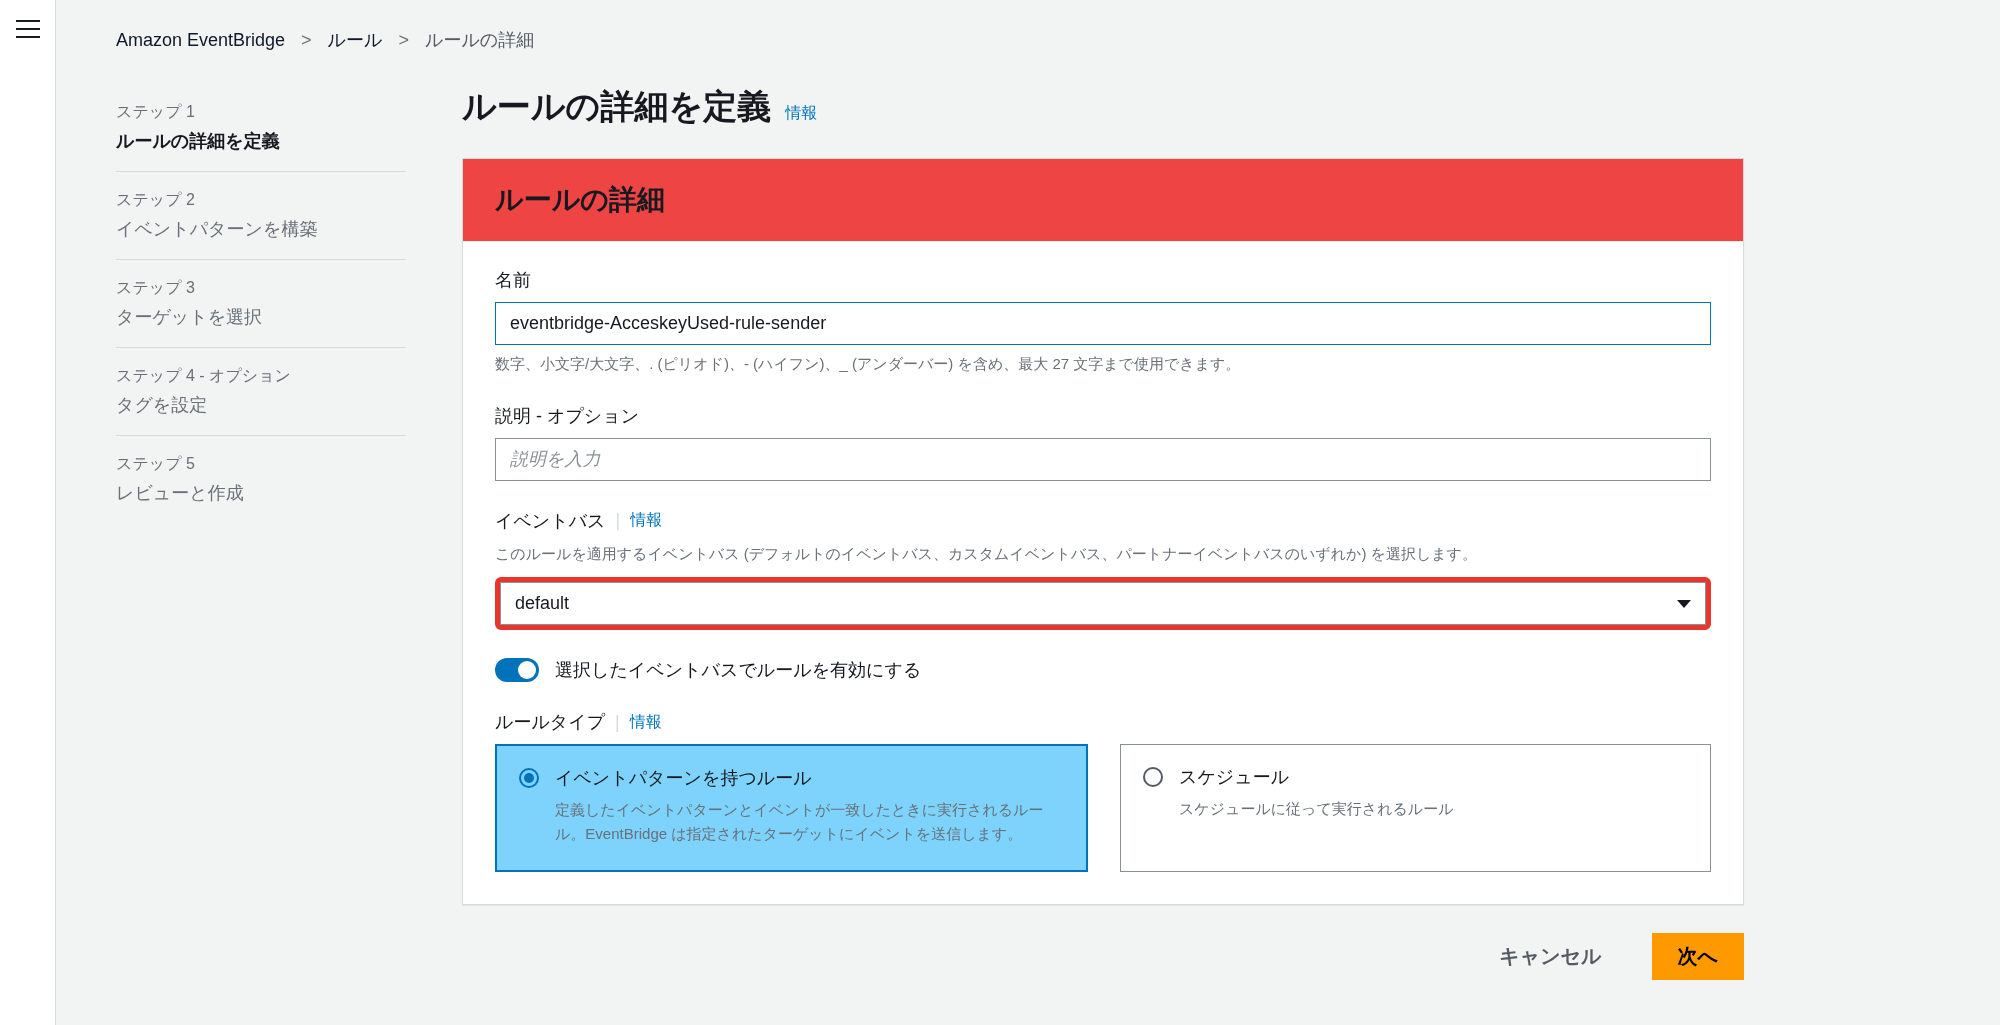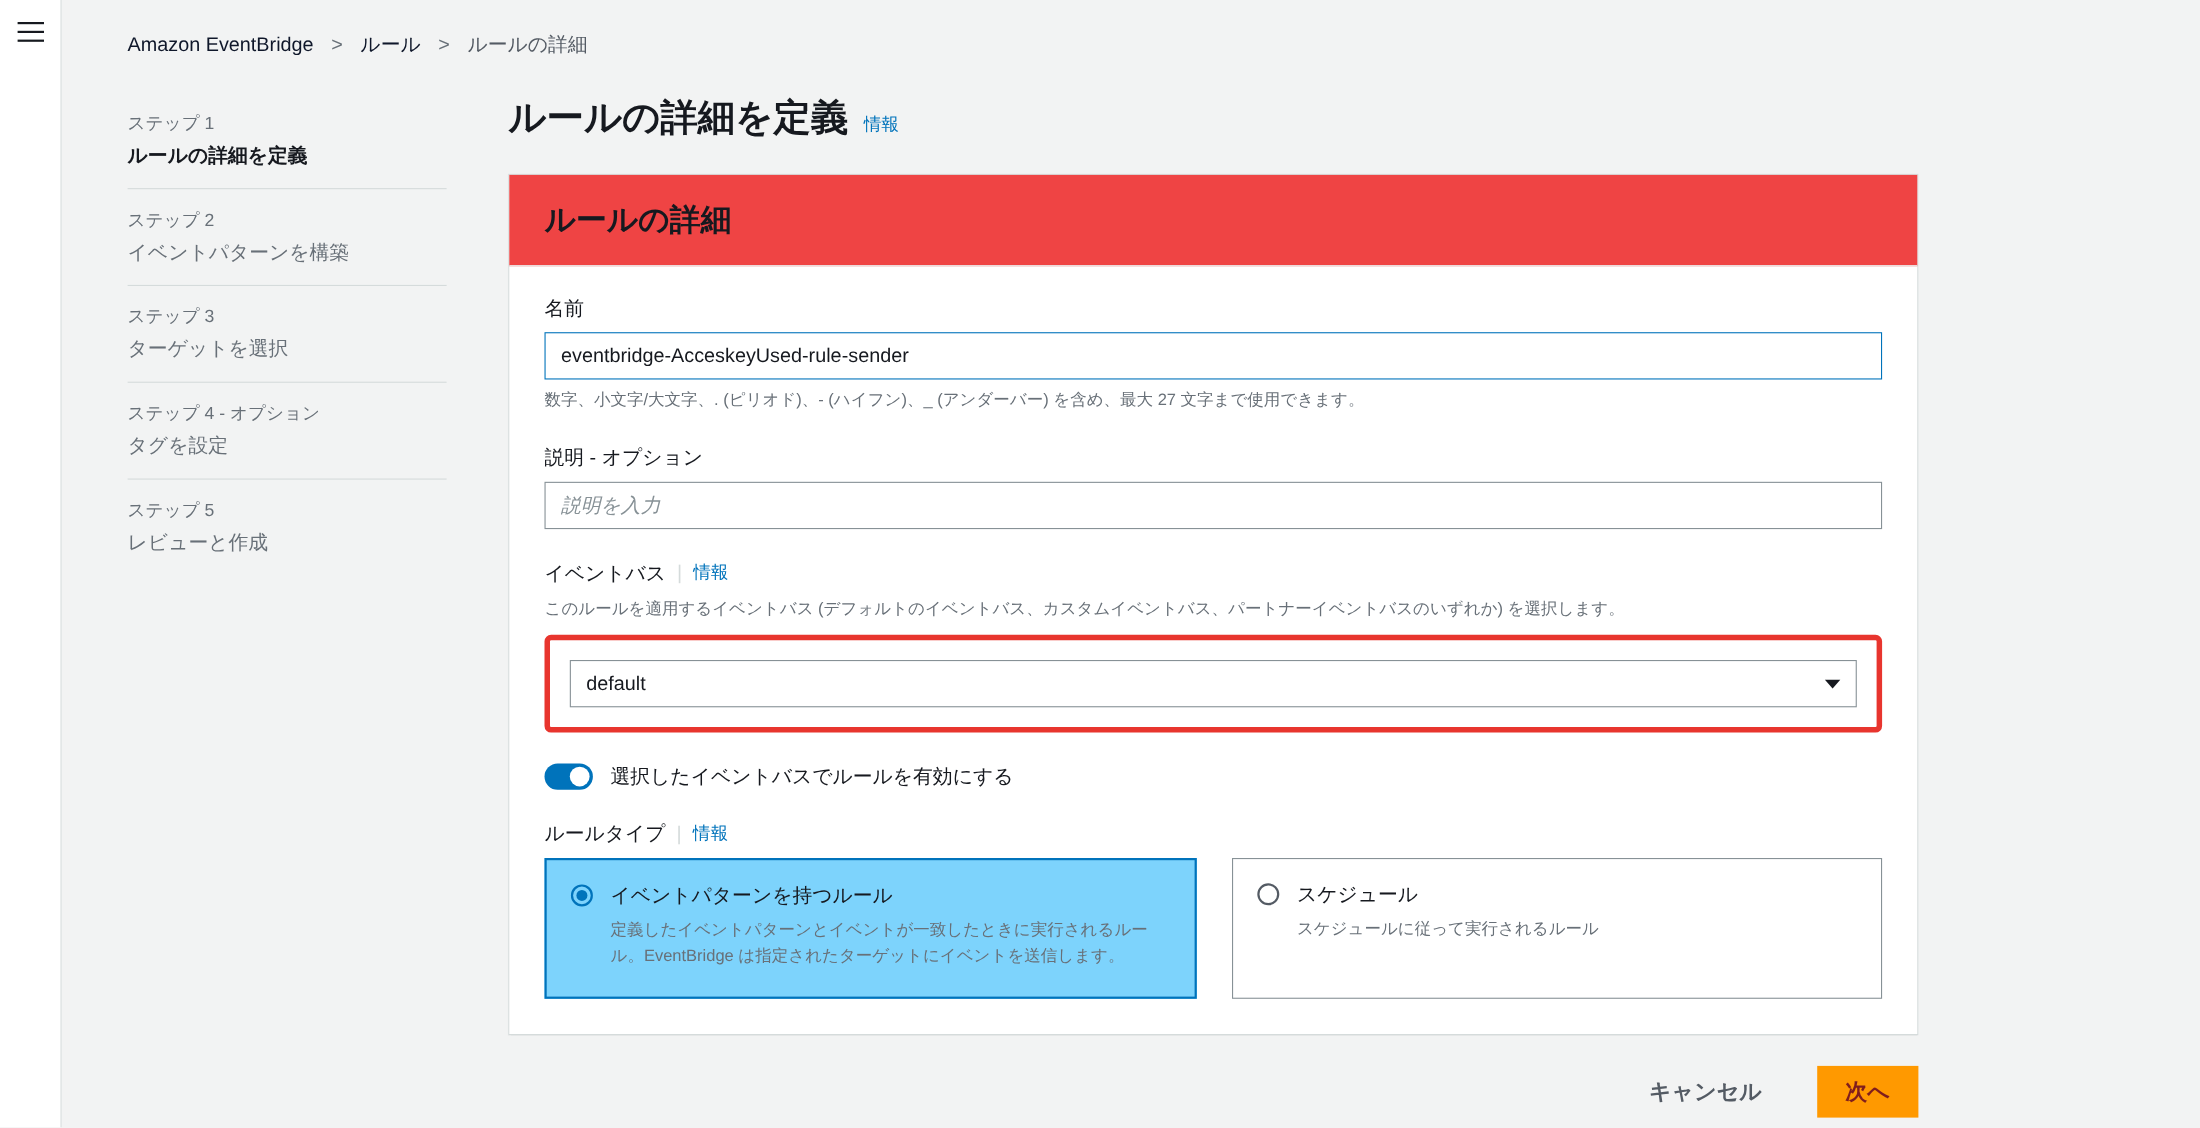--- a/index.html
+++ b/index.html
@@ -78,21 +78,21 @@
     padding: 10px 14px;
     font-size: 18px;
     color: #16191f;
     outline: none;
   }
   .text-input.plain { border-color: #879196; }
   .text-input::placeholder { color: #879196; font-style: italic; }
   .select-wrap {
     border: 5px solid #e8352e;
     border-radius: 6px;
-    padding: 18px;
+    padding: 0;
   }
   .select {
     width: 100%;
     border: 1px solid #879196;
     padding: 10px 14px;
     font-size: 18px;
     display: flex; justify-content: space-between; align-items: center;
     cursor: pointer;
     background: #fff;
   }
@@ -135,21 +135,21 @@
   .tile-title { font-size: 18px; font-weight: 400; margin-bottom: 8px; }
   .tile-desc { font-size: 15px; color: #687078; line-height: 1.6; }
   .footer {
     display: flex; justify-content: flex-end; gap: 24px;
     padding: 28px 0 0 0;
   }
   .btn {
     padding: 10px 26px; font-size: 20px; font-weight: 700;
     border: none; cursor: pointer; background: transparent; color: #545b64;
   }
-  .btn.primary { background: #ff9900; color: #7f1d1d; }
+  .btn.primary { background: #ff9900; color: #000000; }
 </style>
 </head>
 <body>
 
 <div class="menu-strip">
   <div class="hamburger">
     <span></span>
       <span></span>
       <span></span>
   </div>

